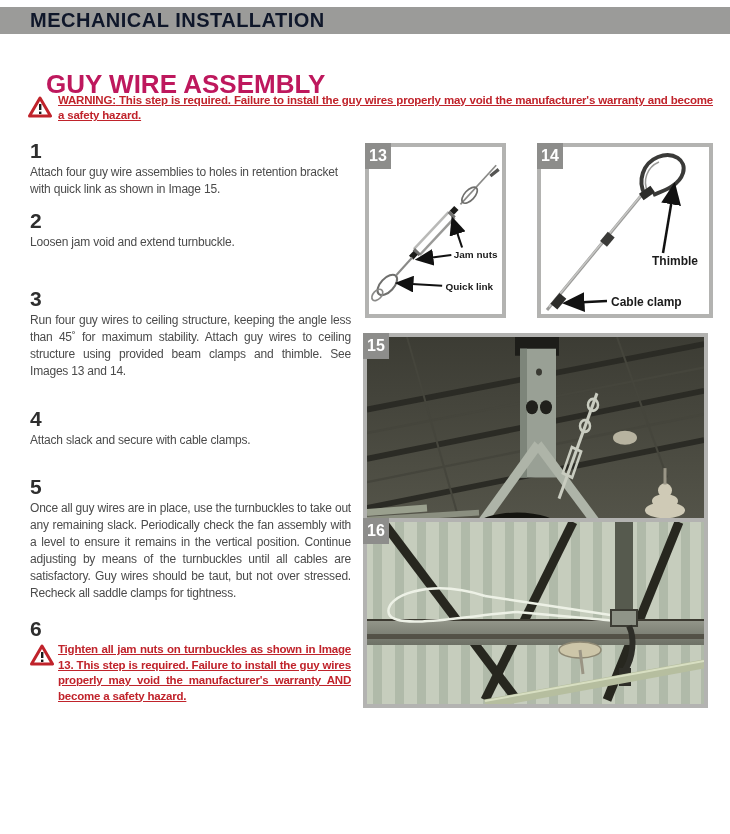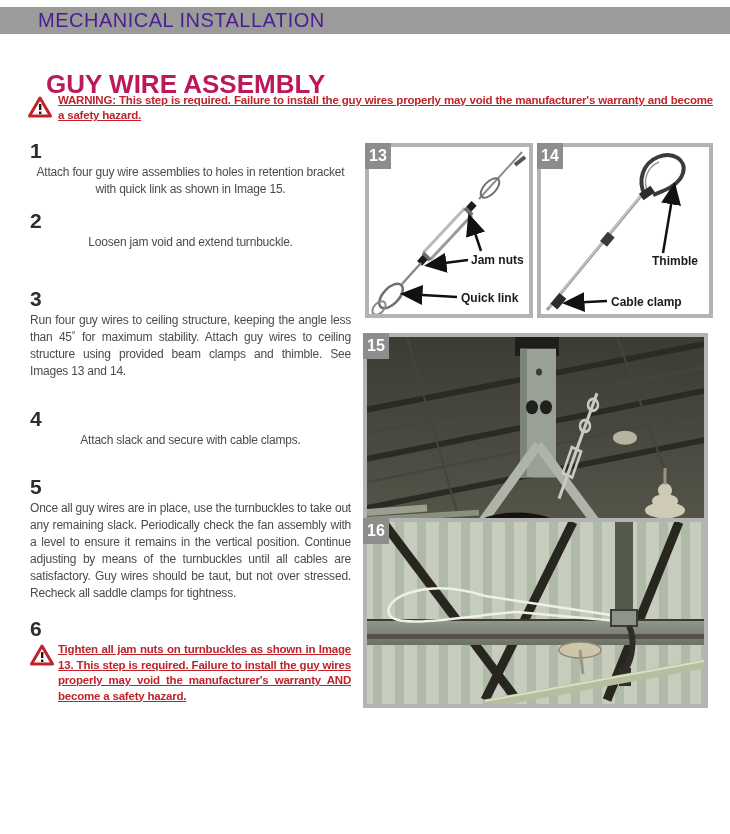--- a/index.html
+++ b/index.html
@@ -8,61 +8,61 @@
     width:730px;height:834px;
     background:#ffffff;
     font-family:"Liberation Sans", sans-serif;
     overflow:hidden;
   }
   .topbar{
     position:absolute;left:0;top:7px;width:730px;height:27px;
     background:#9b9b99;
   }
   .topbar-title{
-    display:block;padding-left:38px;line-height:27px;
-    color:#4c1d95;font-size:20px;letter-spacing:0.5px;font-weight:400;
+    display:block;padding-left:30px;line-height:27px;
+    color:#0f172a;font-size:20px;letter-spacing:0.5px;font-weight:700;
   }
   .page-title{
     position:absolute;left:29px;top:52px;margin:17px;
     color:#be185d;font-size:26px;font-weight:bold;letter-spacing:0;
   }
   .warn-red{color:#c0232b;font-weight:bold;text-decoration:underline;}
   .top-warning{
     position:absolute;left:28px;top:93px;width:685px;
   }
   .warn-icon{position:absolute;left:0;top:3px;width:24px;height:22px;}
   .top-warning .warn-text{
     margin:0 0 0 30px;font-size:11.5px;line-height:15px;
     letter-spacing:-0.2px;text-align:justify;
   }
   .step{position:absolute;left:30px;width:321px;}
   .step-num{
     font-size:21px;font-weight:bold;color:#2e2e2e;line-height:20px;margin:0 0 3px 0;
   }
   .step-text{
-    margin:0;font-size:12px;line-height:17px;color:#4b4b4b;letter-spacing:-0.2px;text-align:center;
+    margin:0;font-size:12px;line-height:17px;color:#4b4b4b;letter-spacing:-0.2px;
   }
   .just{text-align:justify;}
   .step6-body{position:relative;margin-top:2px;}
   .step6-body .warn-icon{top:2px;}
   .step6-text{
     margin:0 0 0 28px;font-size:11.5px;line-height:15.5px;
     letter-spacing:-0.2px;text-align:justify;
   }
   .fig{
     position:absolute;background:#ffffff;
     border:4px solid #b3b3b1;box-sizing:border-box;
   }
   .fig-tag{
     position:absolute;left:-4px;top:-4px;width:26px;height:26px;
     background:#8d8d8b;color:#ffffff;font-weight:bold;font-size:16px;
     display:flex;align-items:center;justify-content:center;z-index:2;
   }
   .fig svg{display:block;width:100%;height:100%;}
-  .fig13{left:365px;top:143px;width:168px;height:175px;}
+  .fig13{left:365px;top:143px;width:141px;height:175px;}
   .fig14{left:537px;top:143px;width:176px;height:175px;}
   .fig15{left:363px;top:333px;width:345px;height:200px;}
   .fig16{left:363px;top:518px;width:345px;height:190px;}
   .callout{font-family:"Liberation Sans", sans-serif;font-size:12px;font-weight:bold;fill:#1a1a1a;}
 </style>
 </head>
 <body>
 
 <div class="page">
 

